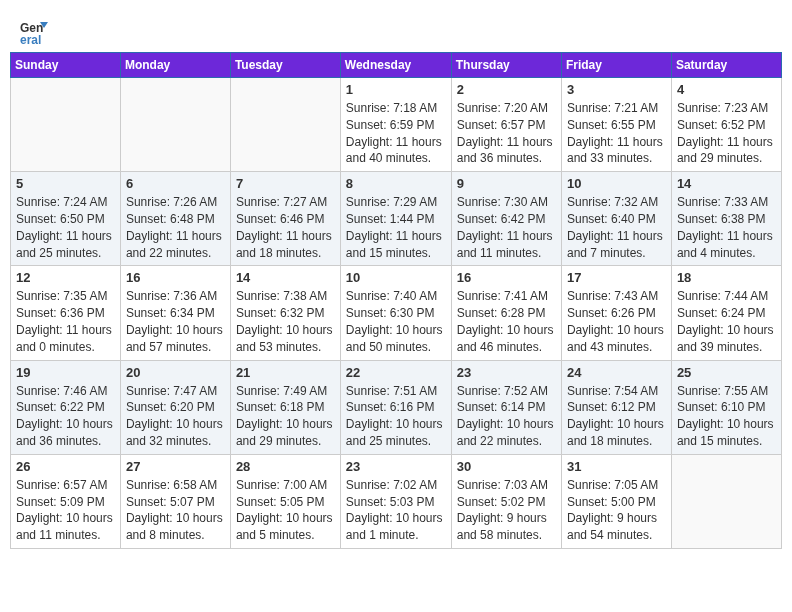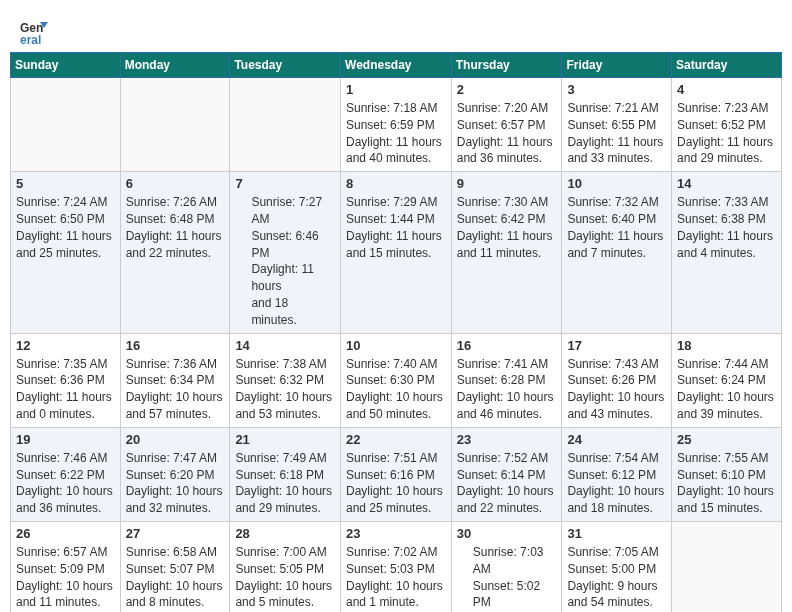--- a/index.html
+++ b/index.html
@@ -36,21 +36,21 @@
     .location-title {
       font-size: 14px;
       color: #555;
     }
     .calendar {
       width: 100%;
       border-collapse: collapse;
       font-size: 11px;
     }
     .calendar th {
-      background: #0f766e;
+      background: #6d28d9;
       color: #fff;
       padding: 5px 4px;
       text-align: left;
       font-size: 12px;
       font-weight: bold;
       border: 1px solid #2a6aaf;
     }
     .calendar td {
       border: 1px solid #ccc;
       vertical-align: top;
@@ -159,21 +159,21 @@
         </td>
         <td>
           <div class="day-number">6</div>
           <div class="day-info" style="white-space: pre-line;">Sunrise: 7:26 AM
 Sunset: 6:48 PM
 Daylight: 11 hours
 and 22 minutes.</div>
         </td>
         <td>
           <div class="day-number">7</div>
-          <div class="day-info" style="white-space: pre-line; margin-left: 16px;">Sunrise: 7:27 AM
+          <div class="day-info" style="white-space: pre-line;">Sunrise: 7:27 AM
 Sunset: 6:46 PM
 Daylight: 11 hours
 and 18 minutes.</div>
         </td>
         <td>
           <div class="day-number">8</div>
           <div class="day-info" style="white-space: pre-line;">Sunrise: 7:29 AM
 Sunset: 1:44 PM
 Daylight: 11 hours
 and 15 minutes.</div>
@@ -326,21 +326,21 @@
         </td>
         <td>
           <div class="day-number">23</div>
           <div class="day-info" style="white-space: pre-line;">Sunrise: 7:02 AM
 Sunset: 5:03 PM
 Daylight: 10 hours
 and 1 minute.</div>
         </td>
         <td>
           <div class="day-number">30</div>
-          <div class="day-info" style="white-space: pre-line; margin-left: 16px;">Sunrise: 7:03 AM
+          <div class="day-info" style="white-space: pre-line;">Sunrise: 7:03 AM
 Sunset: 5:02 PM
 Daylight: 9 hours
 and 58 minutes.</div>
         </td>
         <td>
           <div class="day-number">31</div>
           <div class="day-info" style="white-space: pre-line;">Sunrise: 7:05 AM
 Sunset: 5:00 PM
 Daylight: 9 hours
 and 54 minutes.</div>

